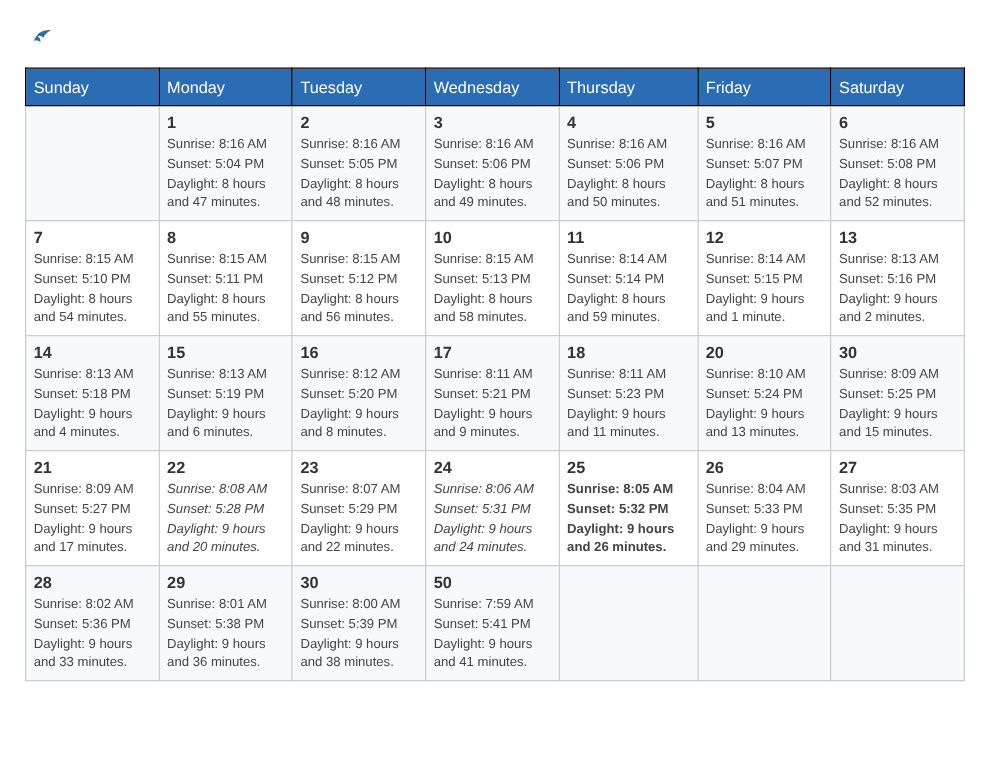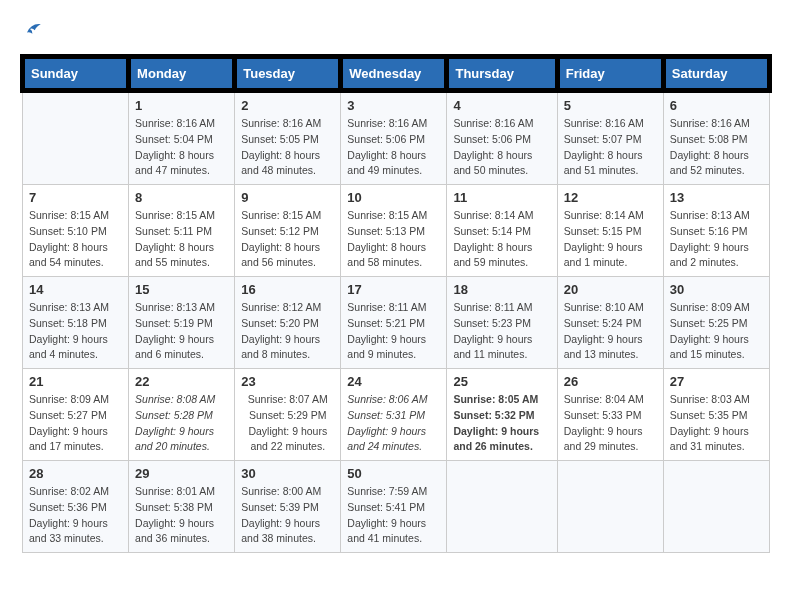--- a/index.html
+++ b/index.html
@@ -54,24 +54,24 @@
       color: #555;
     }
     table {
       width: 100%;
       border-collapse: collapse;
     }
     thead tr th {
       background-color: #2a6db5;
       color: #fff;
       font-size: 13px;
-      font-weight: bold;
+      font-weight: normal;
       padding: 7px 6px;
       text-align: left;
-      border: 5px solid #000000;
+      border: 1px solid #000000;
     }
     tbody tr {
       vertical-align: top;
     }
     tbody tr td {
       border: 1px solid #ccc;
       padding: 5px 6px;
       font-size: 11px;
       color: #333;
       min-width: 95px;
@@ -284,21 +284,21 @@
         </td>
         <td>
           <span class="day-num">22</span>
           <div class="day-info" style="white-space: pre-line; font-style: italic;">Sunrise: 8:08 AM
 Sunset: 5:28 PM
 Daylight: 9 hours
 and 20 minutes.</div>
         </td>
         <td>
           <span class="day-num">23</span>
-          <div class="day-info" style="white-space: pre-line; text-align: center;">Sunrise: 8:07 AM
+          <div class="day-info" style="white-space: pre-line;">Sunrise: 8:07 AM
 Sunset: 5:29 PM
 Daylight: 9 hours
 and 22 minutes.</div>
         </td>
         <td>
           <span class="day-num">24</span>
           <div class="day-info" style="white-space: pre-line; font-style: italic;">Sunrise: 8:06 AM
 Sunset: 5:31 PM
 Daylight: 9 hours
 and 24 minutes.</div>

